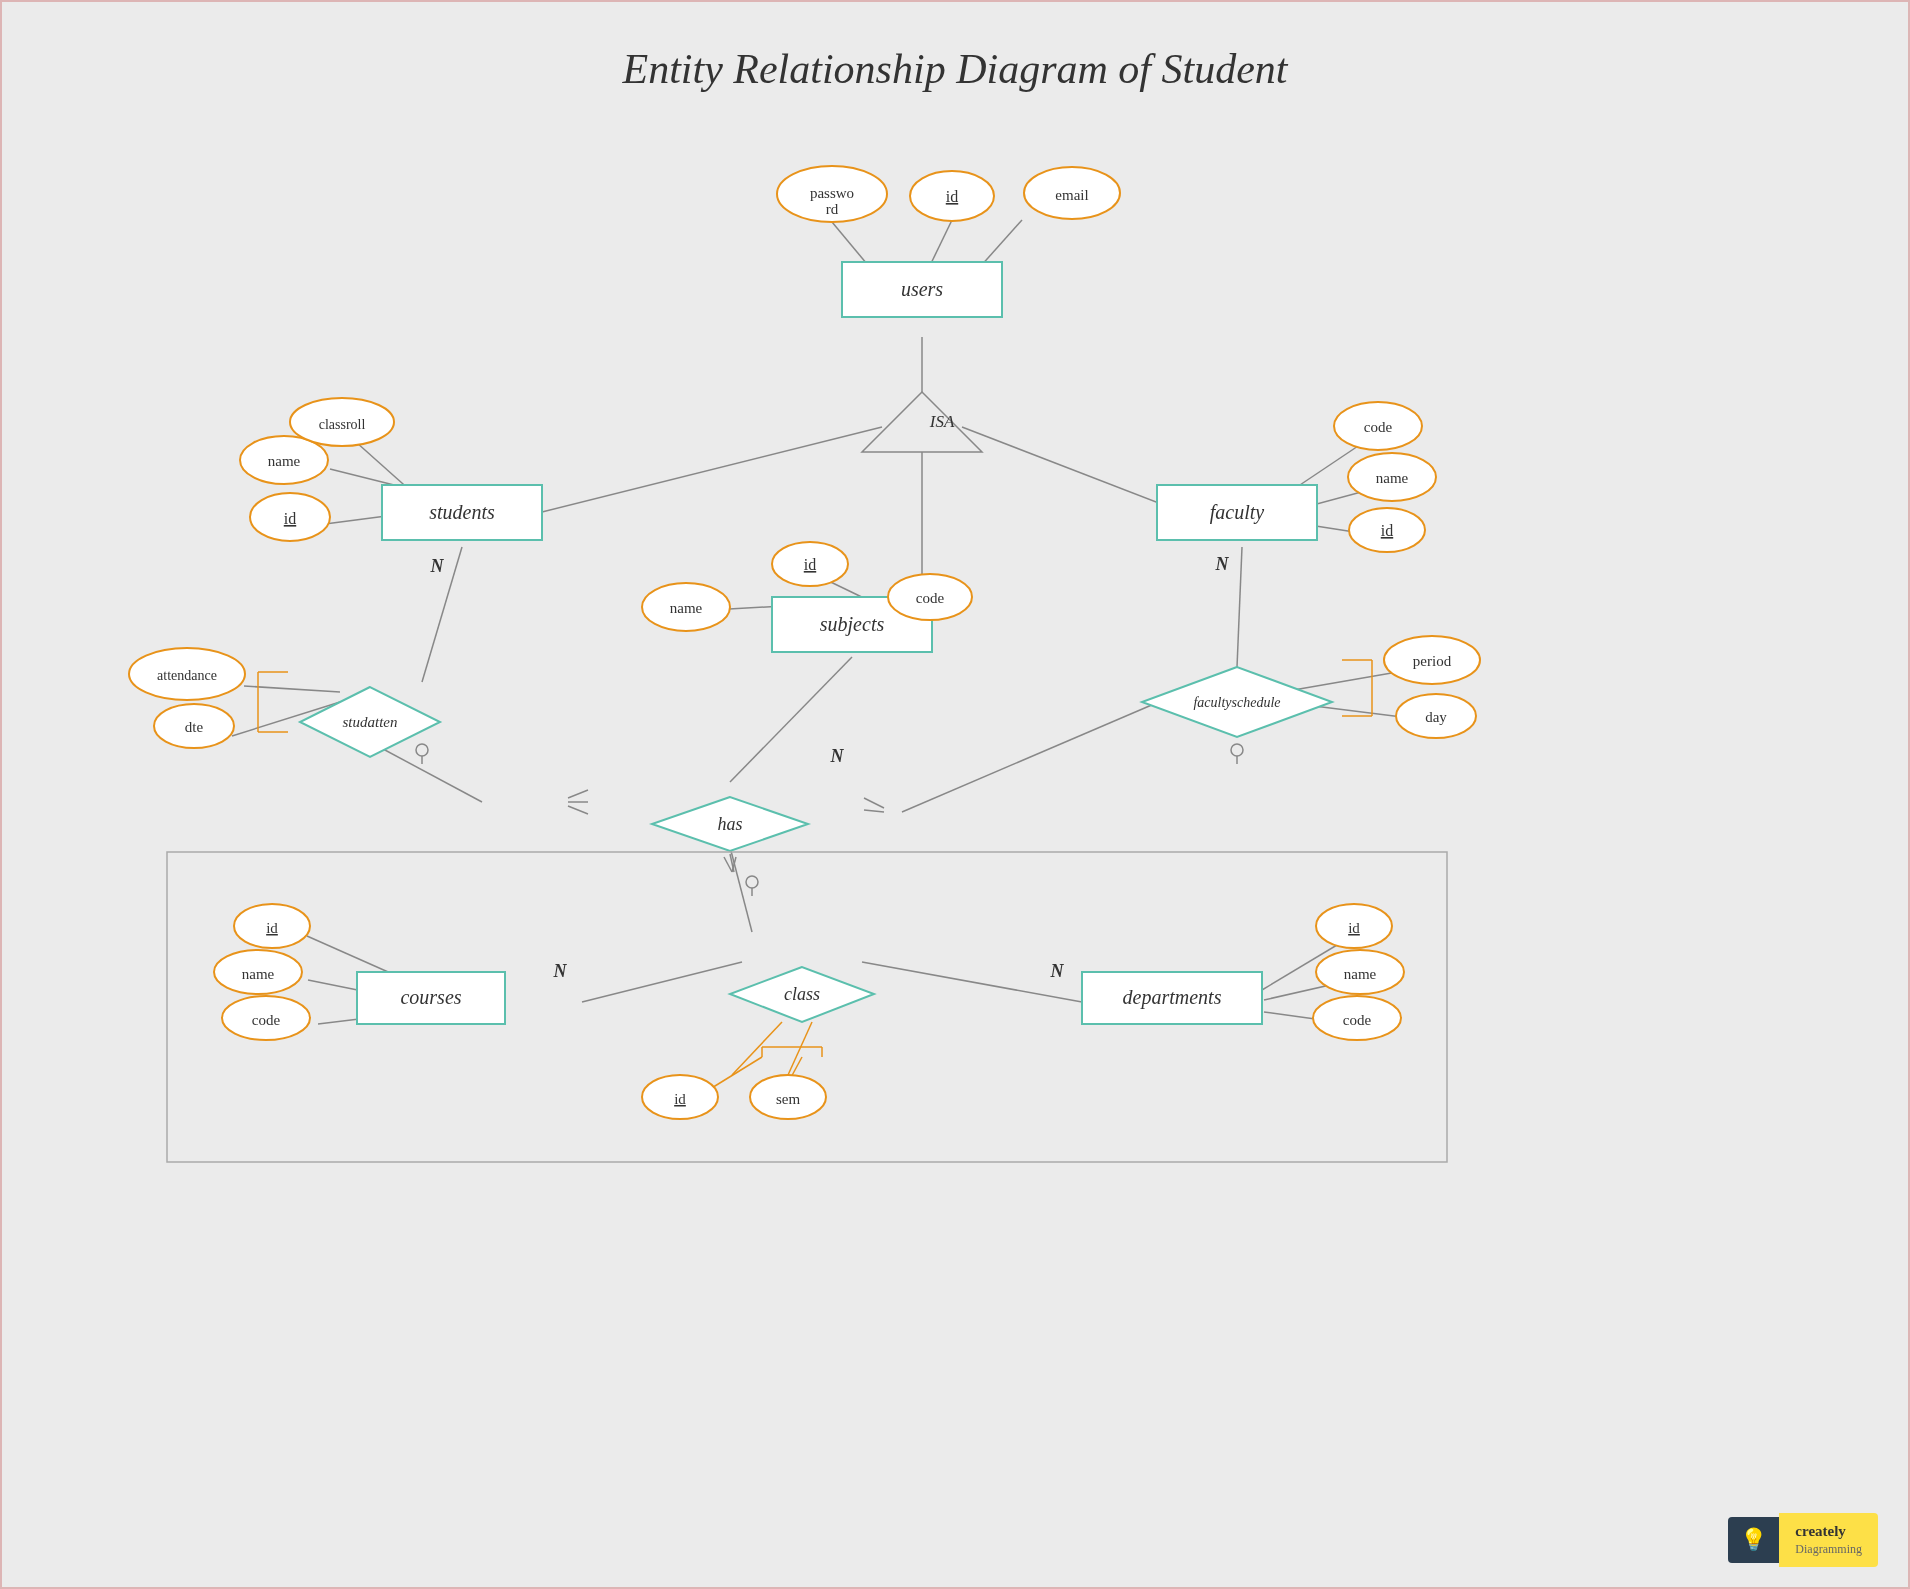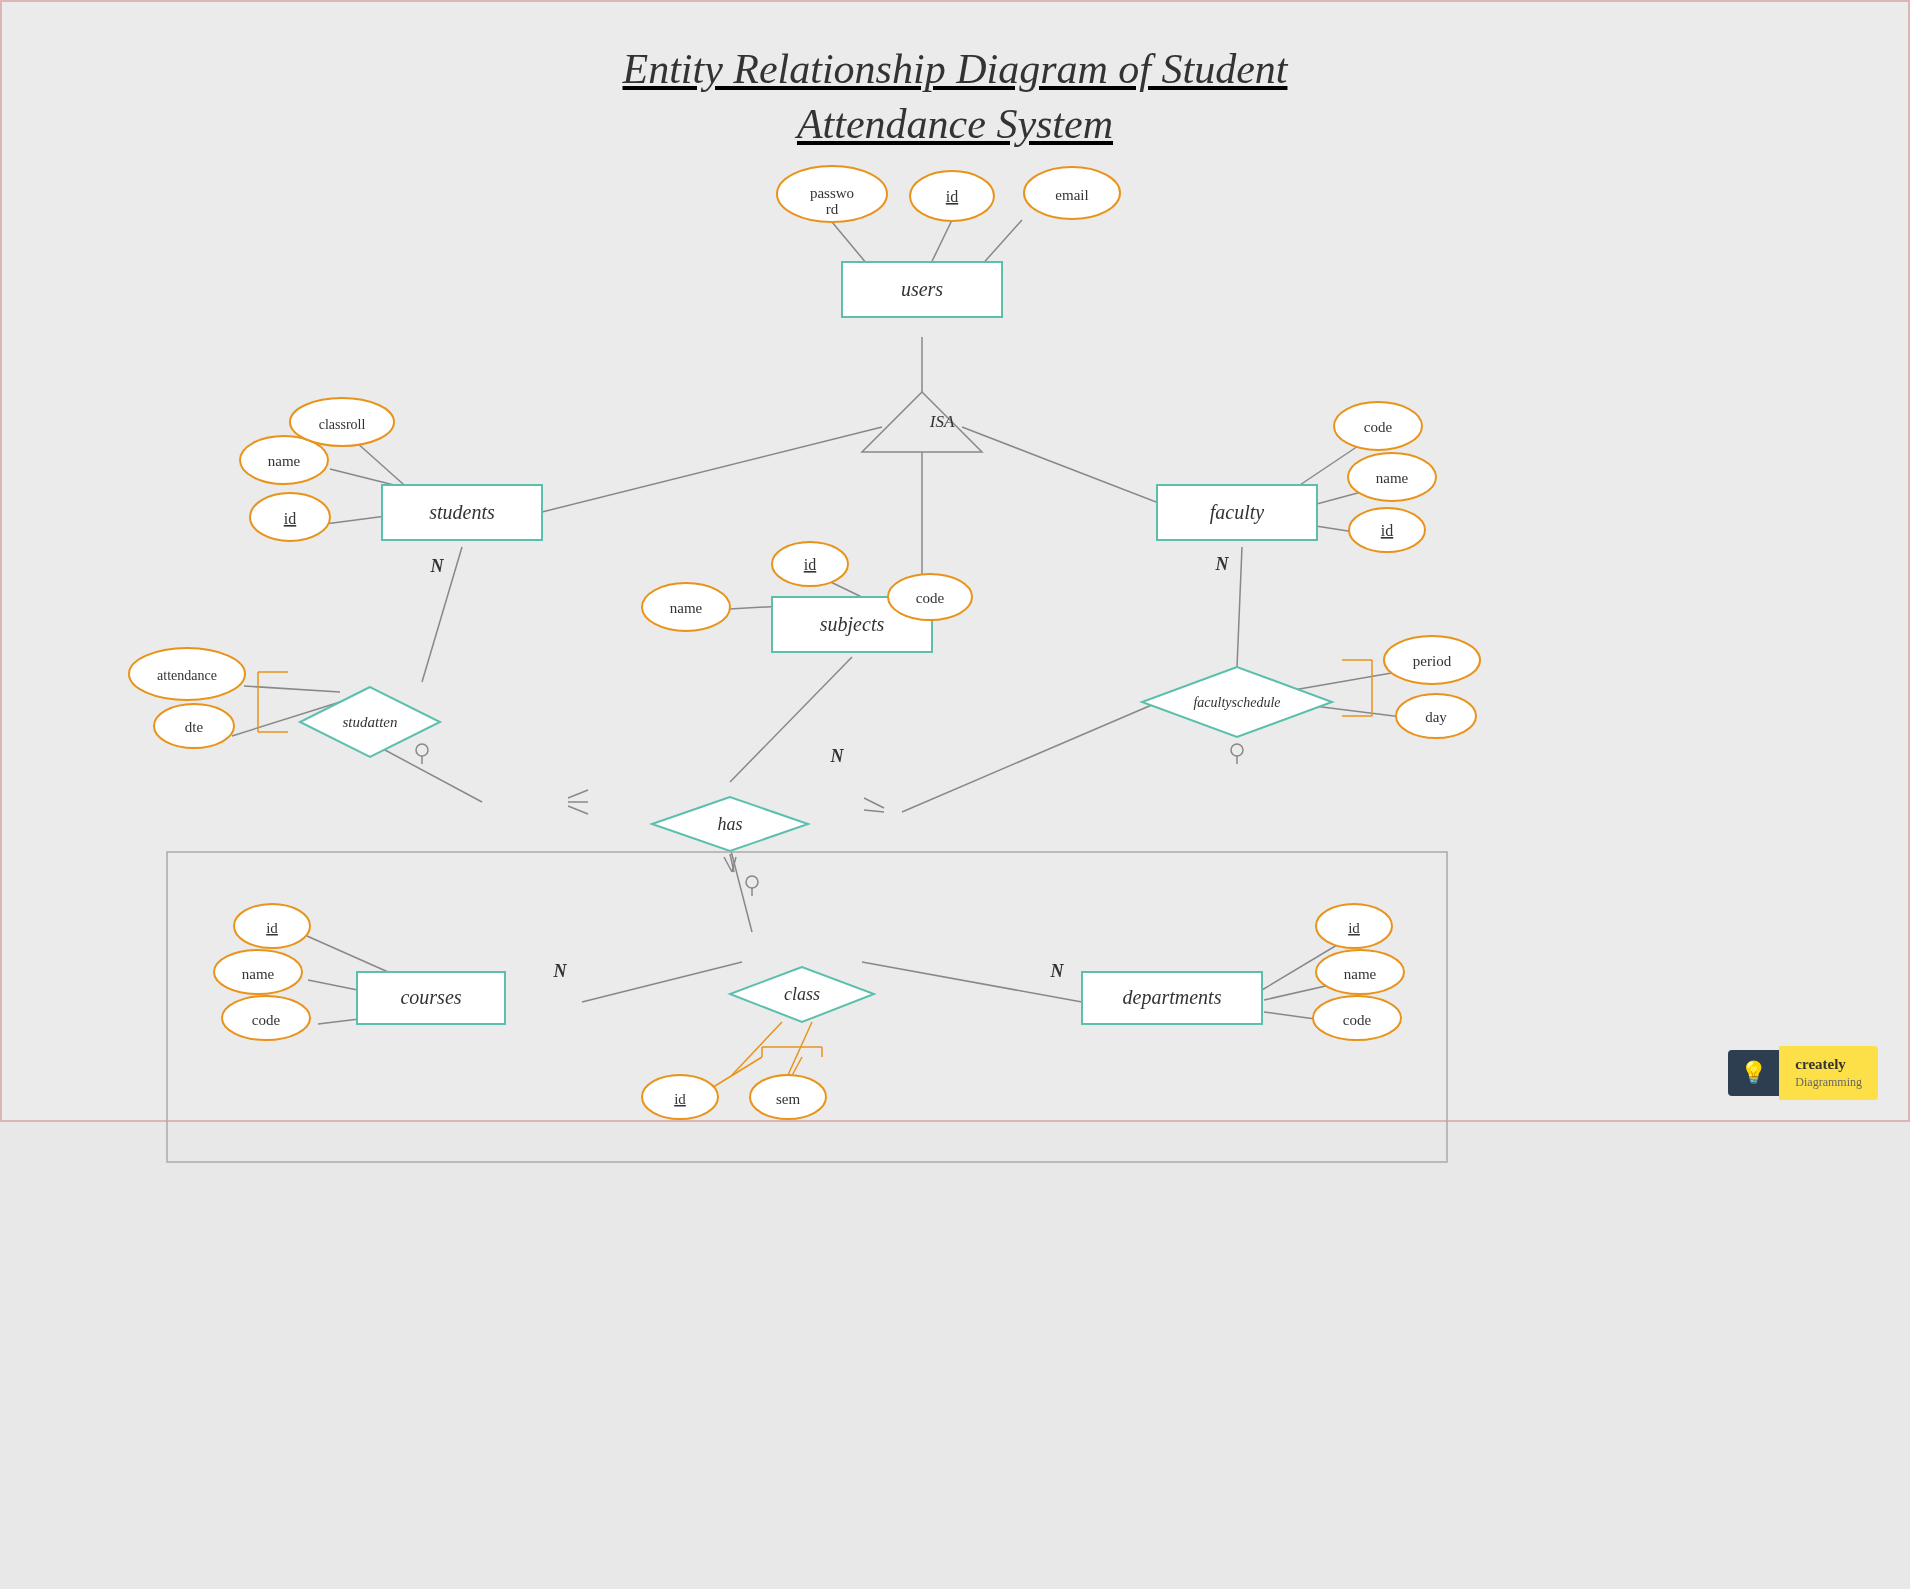--- a/index.html
+++ b/index.html
@@ -6,25 +6,24 @@
     body {
       background: #e8e8e8;
       font-family: 'Georgia', serif;
       width: 1910px;
       height: 1589px;
       overflow: hidden;
       position: relative;
     }
     .main-container {
       width: 1910px;
-      height: 1122px;
+      height: 1589px;
       background: #ebebeb;
       position: relative;
       border: 2px solid #c0404050;
-      text-decoration: underline;
     }
     .title {
       text-align: center;
       padding-top: 40px;
       font-style: italic;
       font-size: 42px;
       font-weight: 500;
       color: #333;
       line-height: 1.3;
     }
@@ -54,21 +53,20 @@
       color: #e8931a;
     }
   </style>
 </head>
 <body>
 
 <div class="main-container">
 
   <div class="title">
     <span>Entity Relationship Diagram of Student</span><br>
-    <span>Attendance System</span>
   </div>
 
   <svg id="diagram-svg" style="position:absolute;top:0;left:0;width:1910px;height:1589px;pointer-events:none;">
 
     <line x1="920" y1="280" x2="950" y2="218" stroke="#888" stroke-width="1.5"></line>
 
     <line x1="880" y1="280" x2="830" y2="220" stroke="#888" stroke-width="1.5"></line>
 
     <line x1="960" y1="285" x2="1020" y2="218" stroke="#888" stroke-width="1.5"></line>
 

